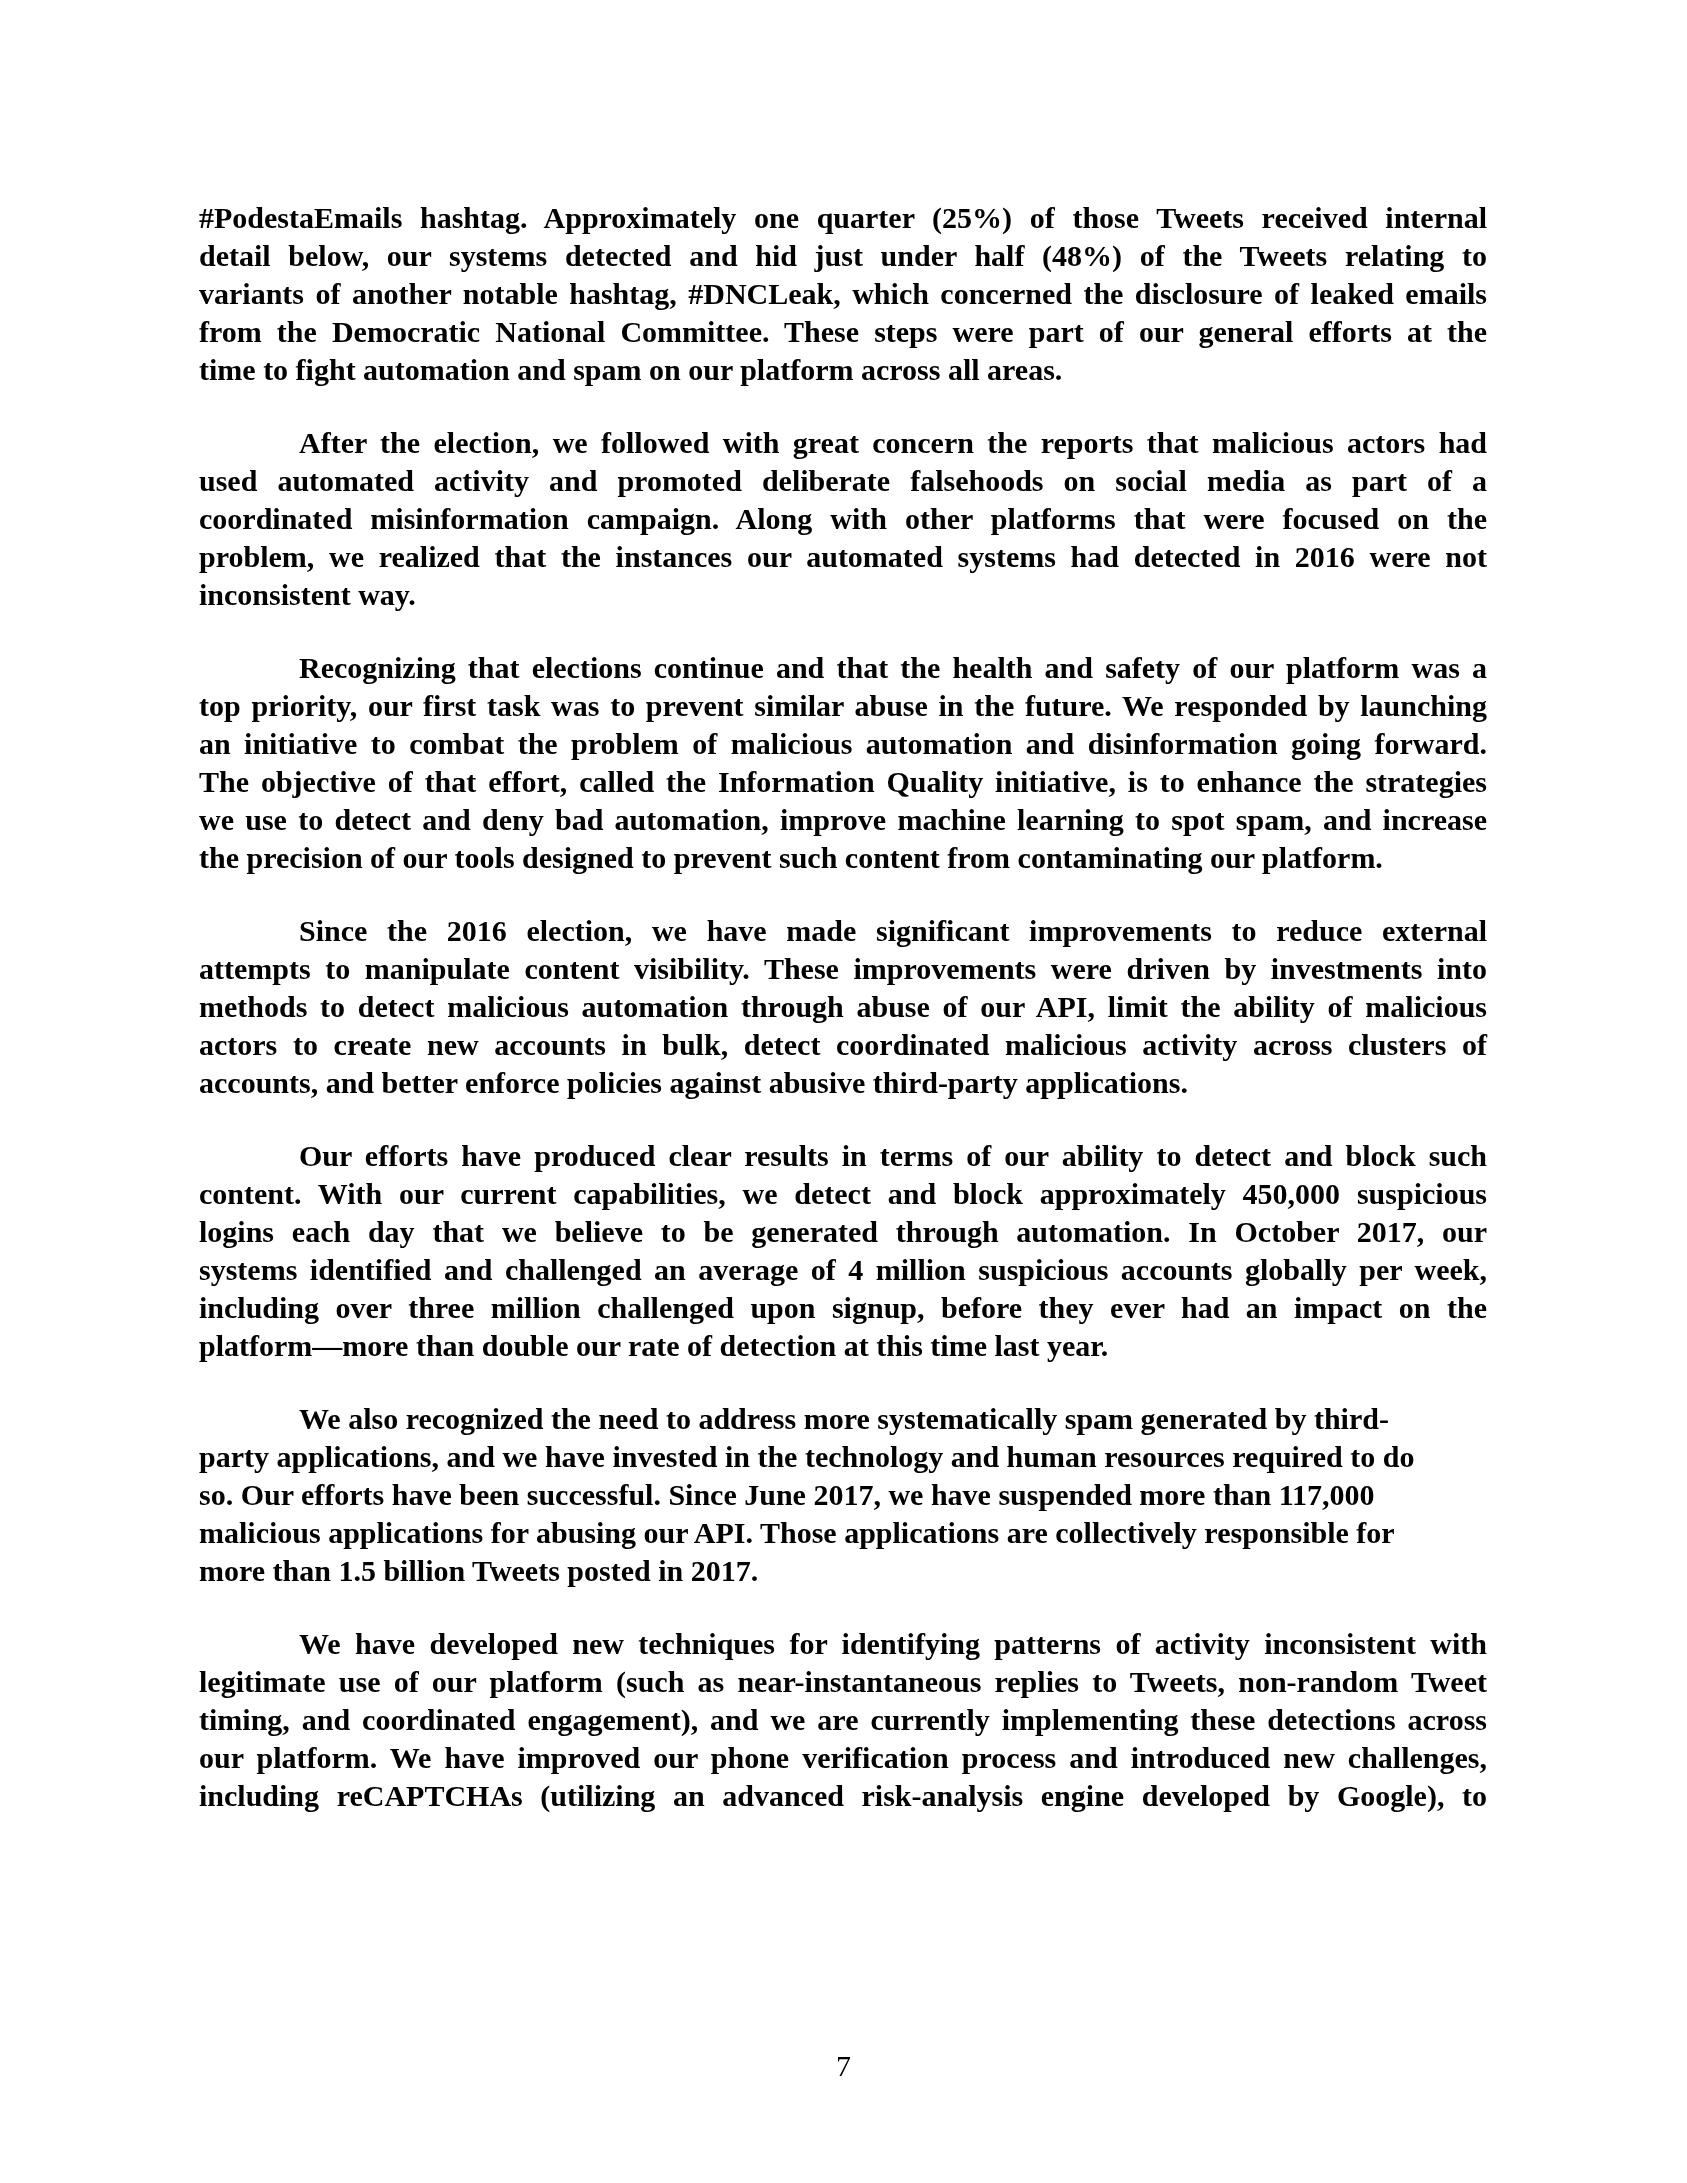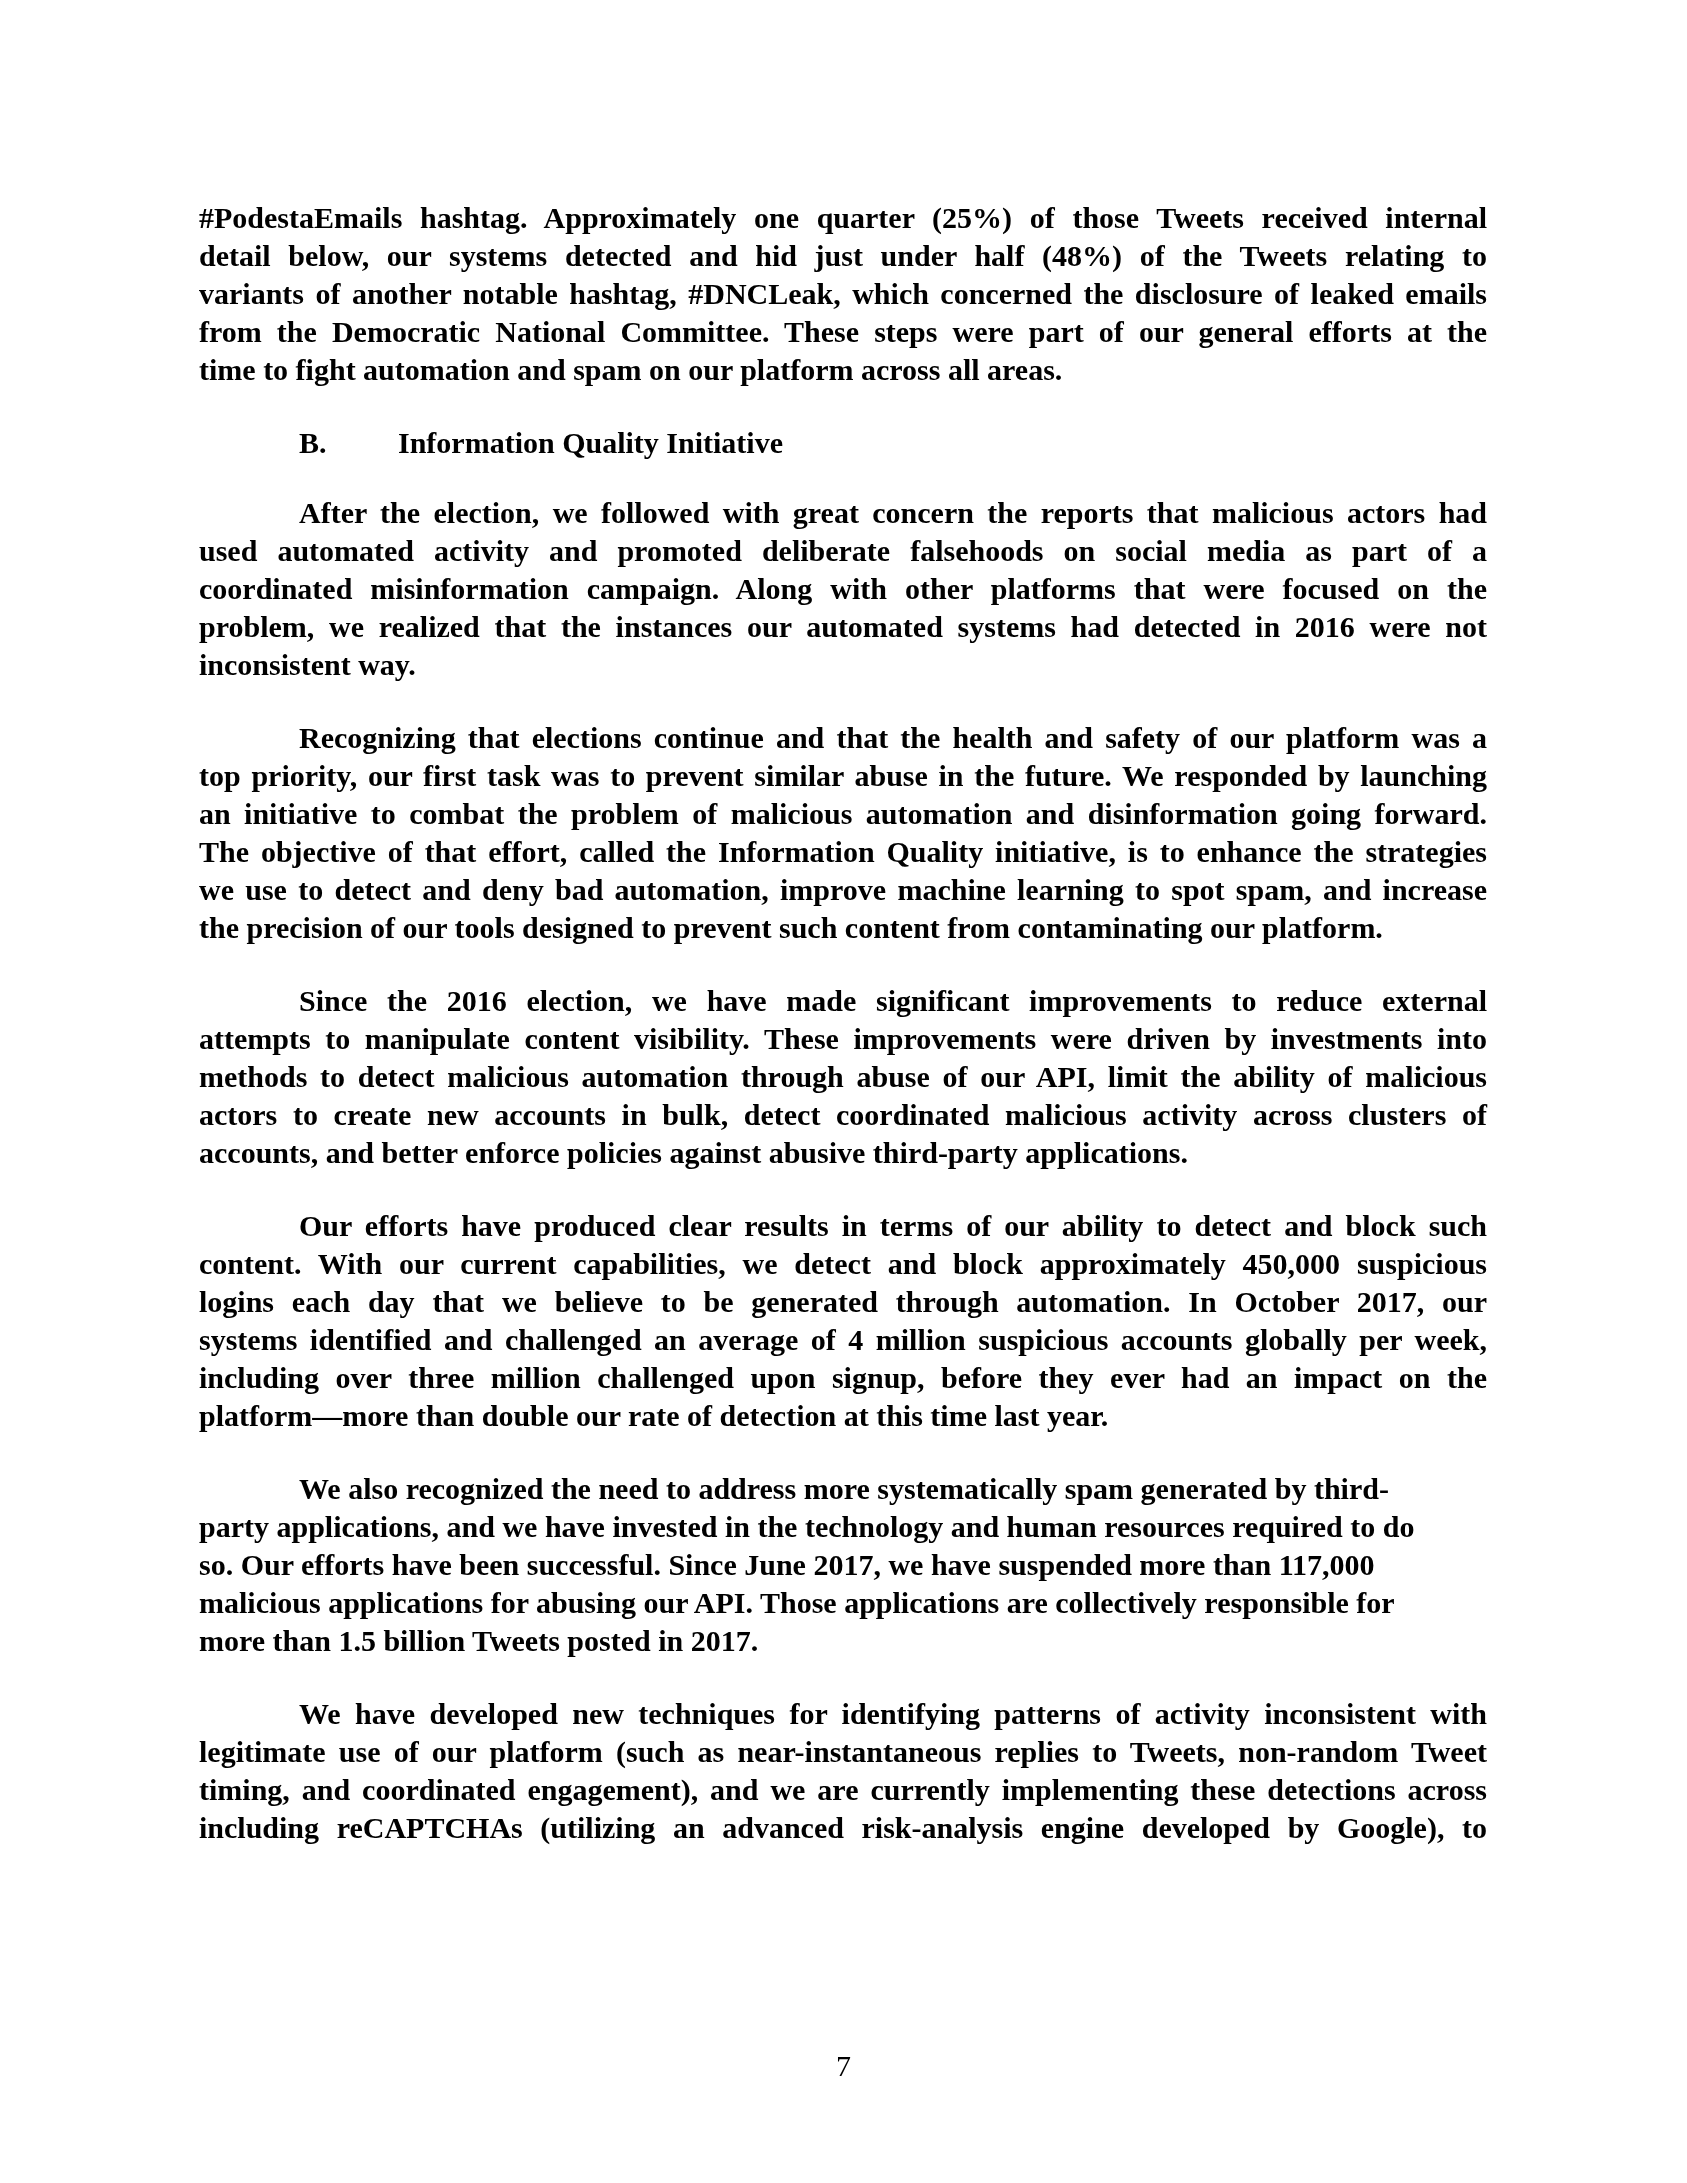--- a/index.html
+++ b/index.html
@@ -70,21 +70,20 @@
 <div class="page">
   <div id="pre-heading">
       <div class="para">
         <span class="line">#PodestaEmails hashtag.  Approximately one quarter (25%) of those Tweets received internal</span>
         <span class="line">detail below, our systems detected and hid just under half (48%) of the Tweets relating to</span>
         <span class="line">variants of another notable hashtag, #DNCLeak, which concerned the disclosure of leaked emails</span>
         <span class="line">from the Democratic National Committee.  These steps were part of our general efforts at the</span>
         <span class="line last">time to fight automation and spam on our platform across all areas.</span>
       </div>
     </div>
-  <div class="heading"><span class="label">B.</span><span>Information Quality Initiative</span></div>
   <div id="body-paras">
       <div class="para">
         <span class="line indent">After the election, we followed with great concern the reports that malicious actors had</span>
         <span class="line">used automated activity and promoted deliberate falsehoods on social media as part of a</span>
         <span class="line">coordinated misinformation campaign.  Along with other platforms that were focused on the</span>
         <span class="line">problem, we realized that the instances our automated systems had detected in 2016 were not</span>
         <span class="line last">inconsistent way.</span>
       </div>
       <div class="para">
         <span class="line indent">Recognizing that elections continue and that the health and safety of our platform was a</span>
@@ -113,19 +112,20 @@
         <span class="line indent">We also recognized the need to address more systematically spam generated by third-</span>
         <span class="line">party applications, and we have invested in the technology and human resources required to do</span>
         <span class="line">so.  Our efforts have been successful.  Since June 2017, we have suspended more than 117,000</span>
         <span class="line">malicious applications for abusing our API.  Those applications are collectively responsible for</span>
         <span class="line last">more than 1.5 billion Tweets posted in 2017.</span>
       </div>
       <div class="para">
         <span class="line indent">We have developed new techniques for identifying patterns of activity inconsistent with</span>
         <span class="line">legitimate use of our platform (such as near-instantaneous replies to Tweets, non-random Tweet</span>
         <span class="line">timing, and coordinated engagement), and we are currently implementing these detections across</span>
+        <span class="line">our platform.  We have improved our phone verification process and introduced new challenges,</span>
         <span class="line">including reCAPTCHAs (utilizing an advanced risk-analysis engine developed by Google), to</span>
       </div>
     </div>
 </div>
 
 <div class="page-number">7</div>
 
 
 </body></html>

